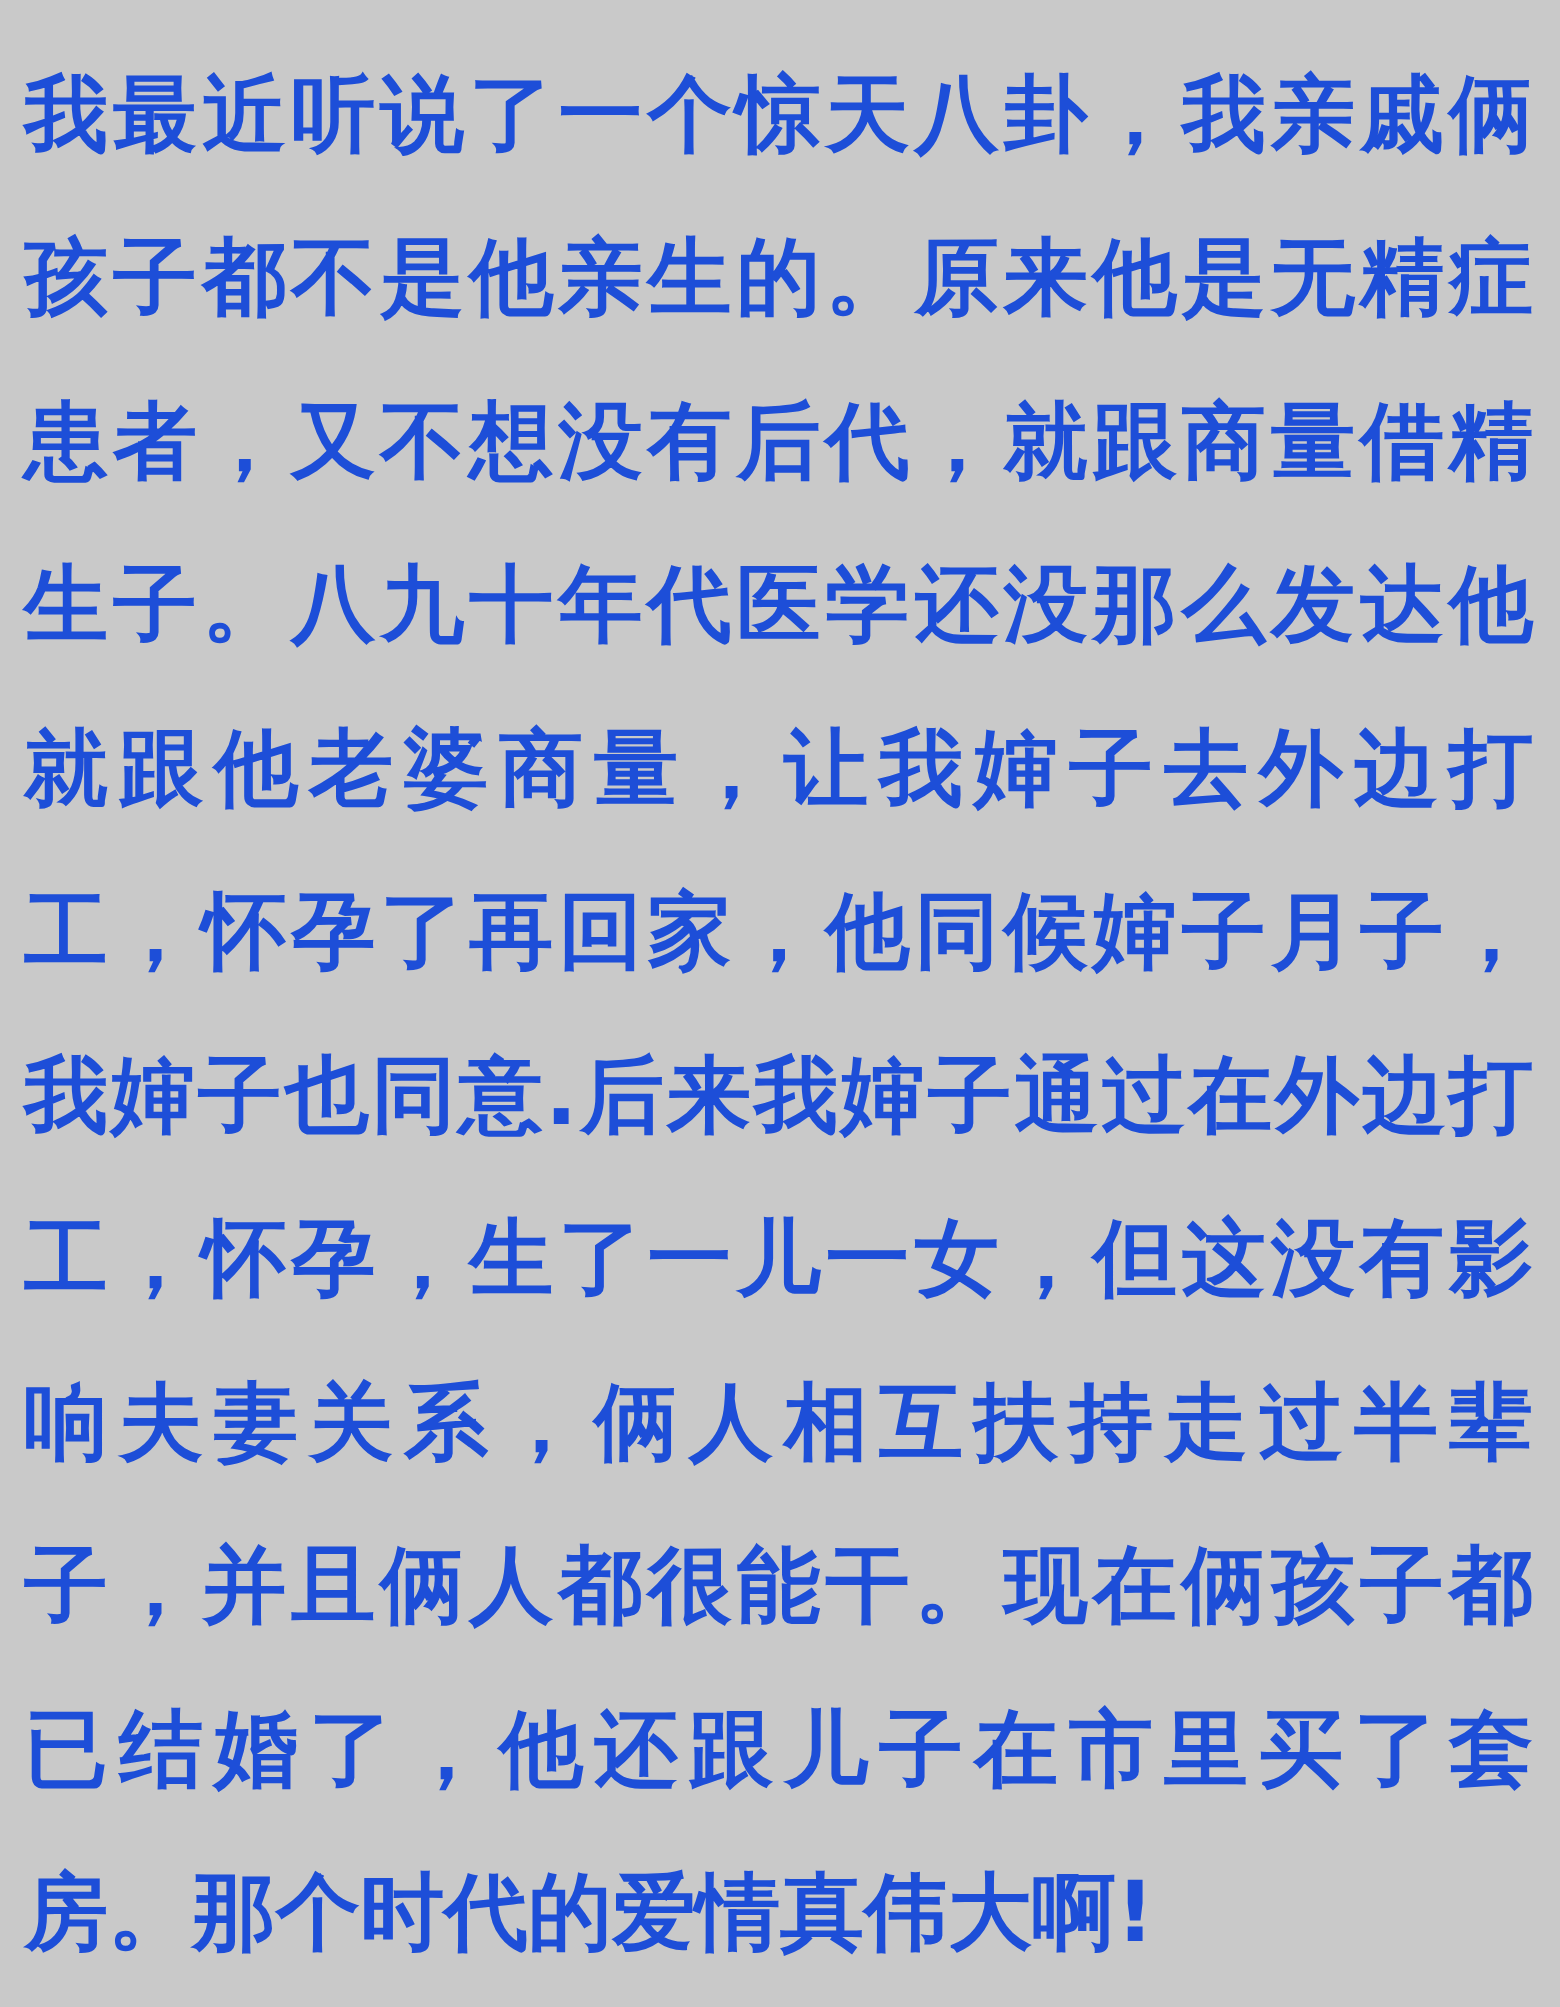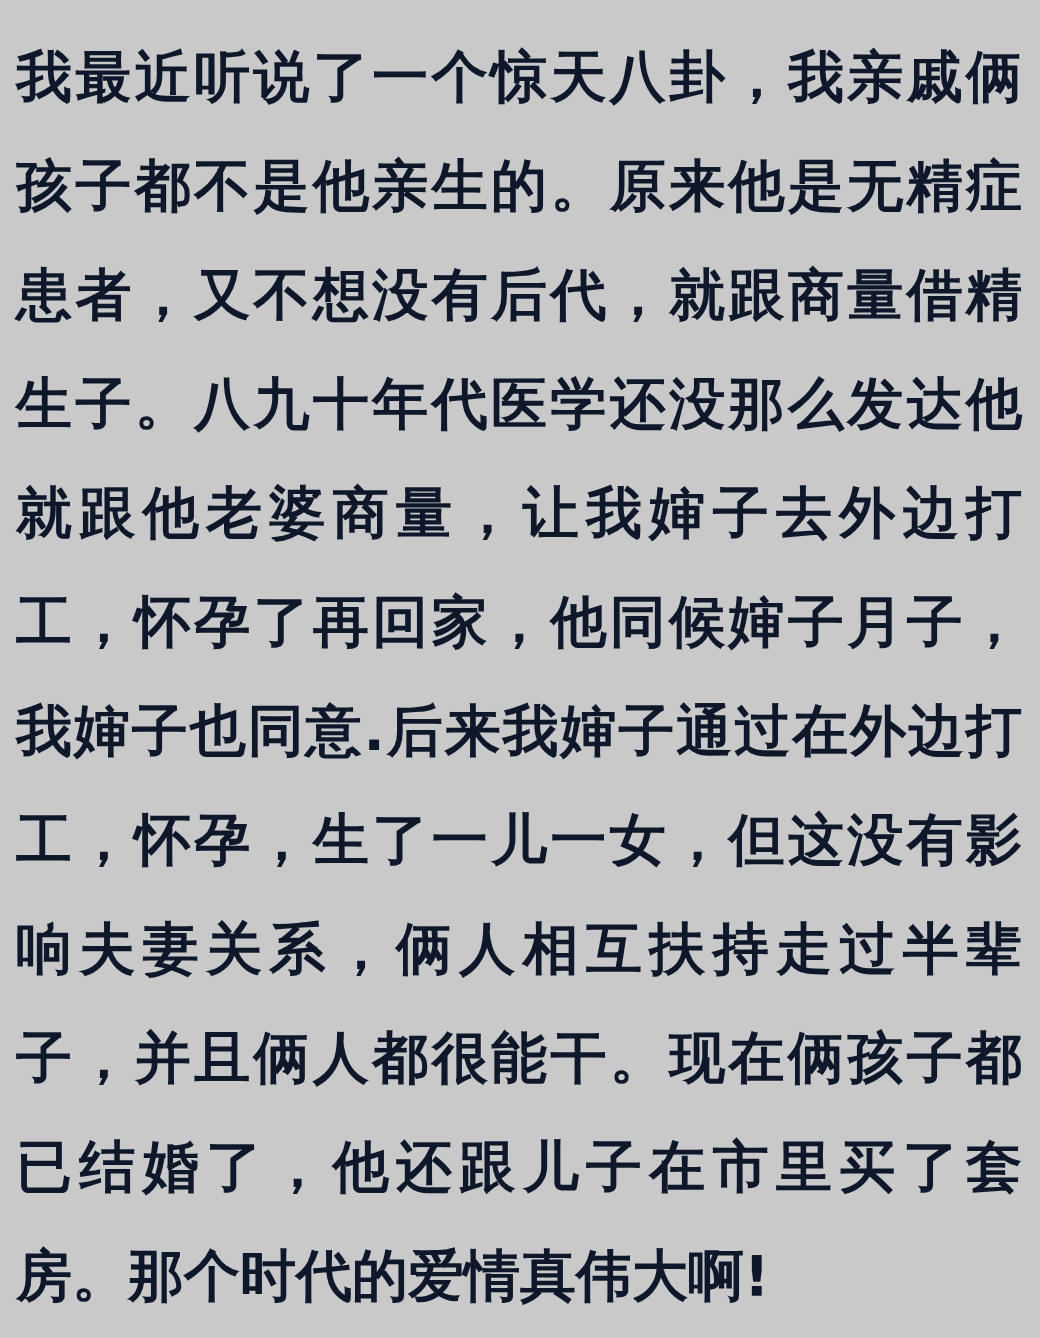--- a/index.html
+++ b/index.html
@@ -15,21 +15,21 @@
   }
   .page {
     box-sizing: border-box;
     width: 1040px;
     height: 1338px;
     background: #c9c9c9;
     padding: 22px 18px 10px 16px;
     display: block;
   }
   .article-text {
-    color: #0f172a;
+    color: #1d4ed8;
     font-family: "DejaVu Sans", "Liberation Sans", sans-serif;
     font-weight: 700;
     font-size: 56px;
     line-height: 109px;
     letter-spacing: 0px;
     text-align: justify;
     text-justify: inter-character;
     word-break: break-all;
     white-space: pre-wrap;
     margin: 0;

